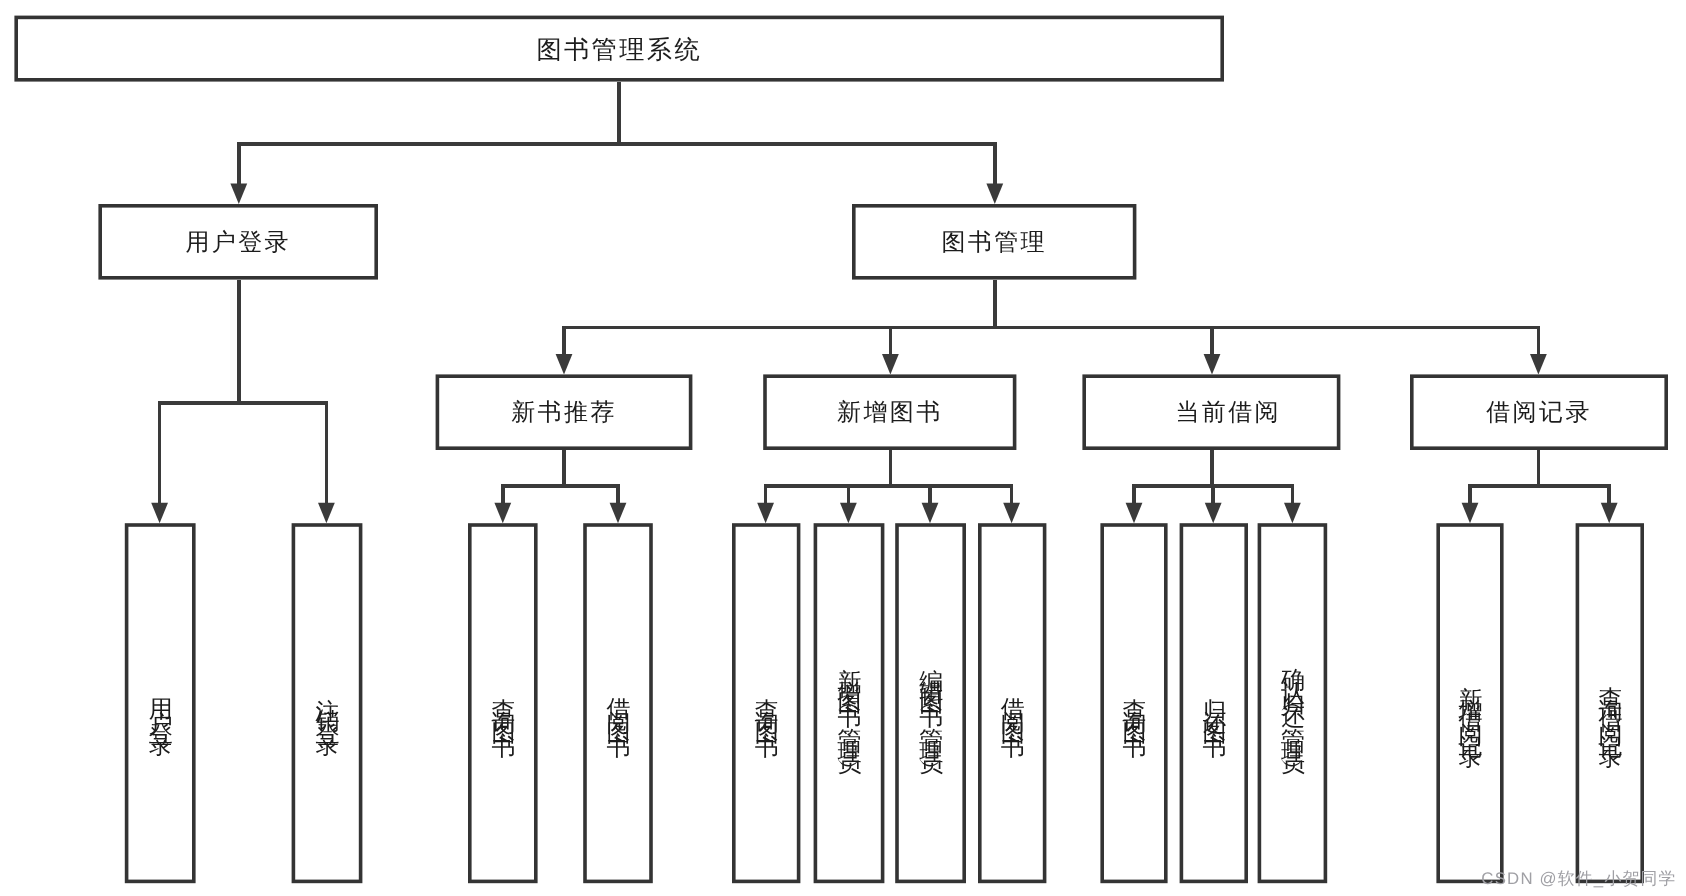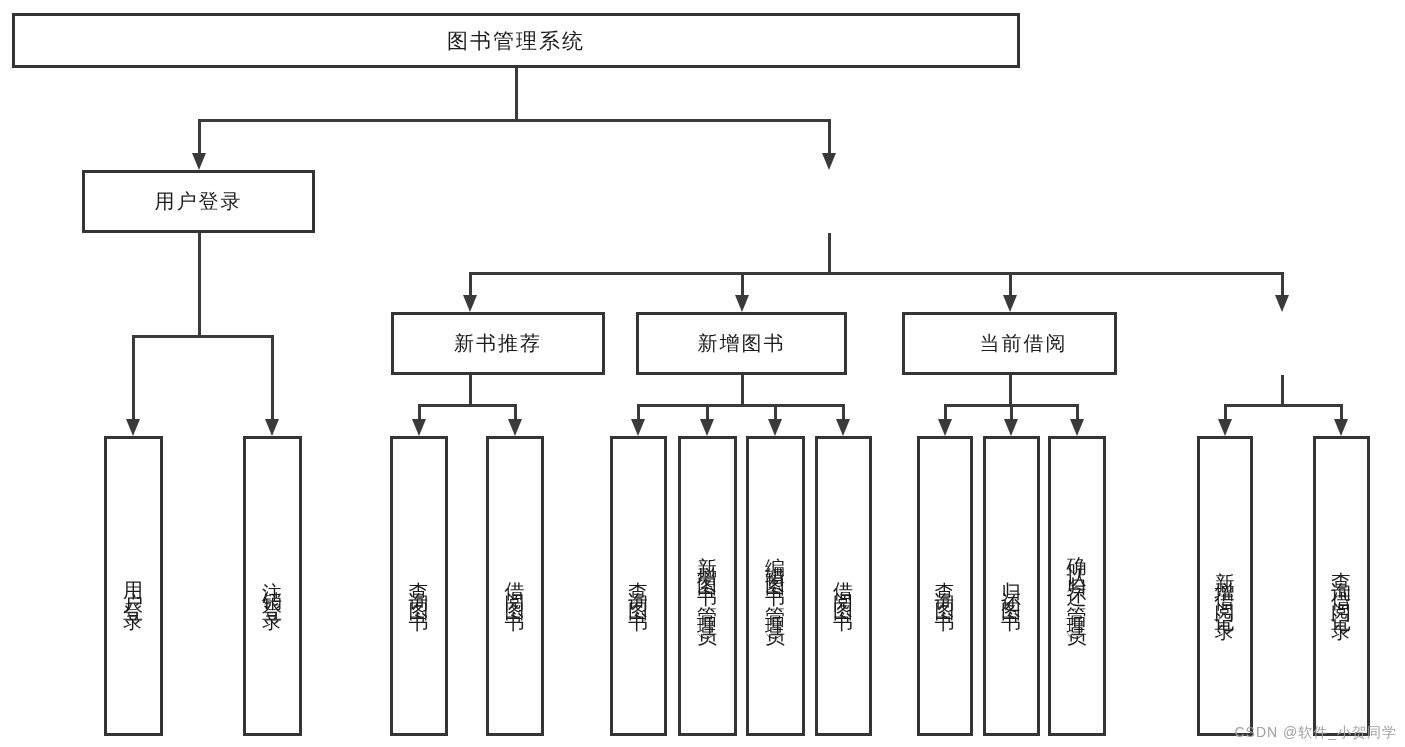--- a/index.html
+++ b/index.html
@@ -126,24 +126,26 @@
       <line x1="1225" y1="405" x2="1225" y2="420"></line>
       <polygon points="1218,419 1232,419 1225,436"></polygon>
       <line x1="1341" y1="405" x2="1341" y2="420"></line>
       <polygon points="1334,419 1348,419 1341,436"></polygon>
     </g>
   </svg>
 
   <div class="node h root" style="left:12px;top:13px;width:1008px;height:55px;">图书管理系统</div>
 
   <div class="node h" style="left:82px;top:170px;width:233px;height:63px;">用户登录</div>
+  <div class="node h" style="left:710px;top:170px;width:237px;height:63px;">图书管理</div>
 
-  <div class="node h" style="left:363px;top:312px;width:214px;height:63px;margin-left:28px;">新书推荐</div>
+  <div class="node h" style="left:363px;top:312px;width:214px;height:63px;">新书推荐</div>
   <div class="node h" style="left:636px;top:312px;width:211px;height:63px;">新增图书</div>
   <div class="node h" style="left:902px;top:312px;width:215px;height:63px;padding-left:28px;">当前借阅</div>
+  <div class="node h" style="left:1175px;top:312px;width:215px;height:63px;">借阅记录</div>
 
   <div class="node v" style="left:104px;top:436px;width:59px;height:300px;">
     <span>用户登录</span>
     </div>
   <div class="node v" style="left:243px;top:436px;width:59px;height:300px;">
     <span>注销登录</span>
     </div>
 
   <div class="node v" style="left:390px;top:436px;width:58px;height:300px;">
     <span>查询图书</span>

